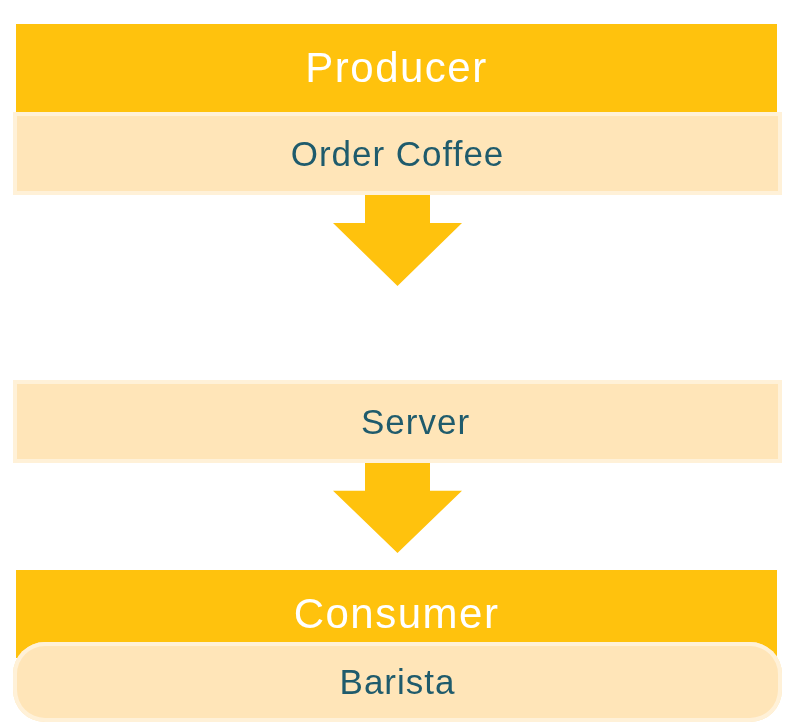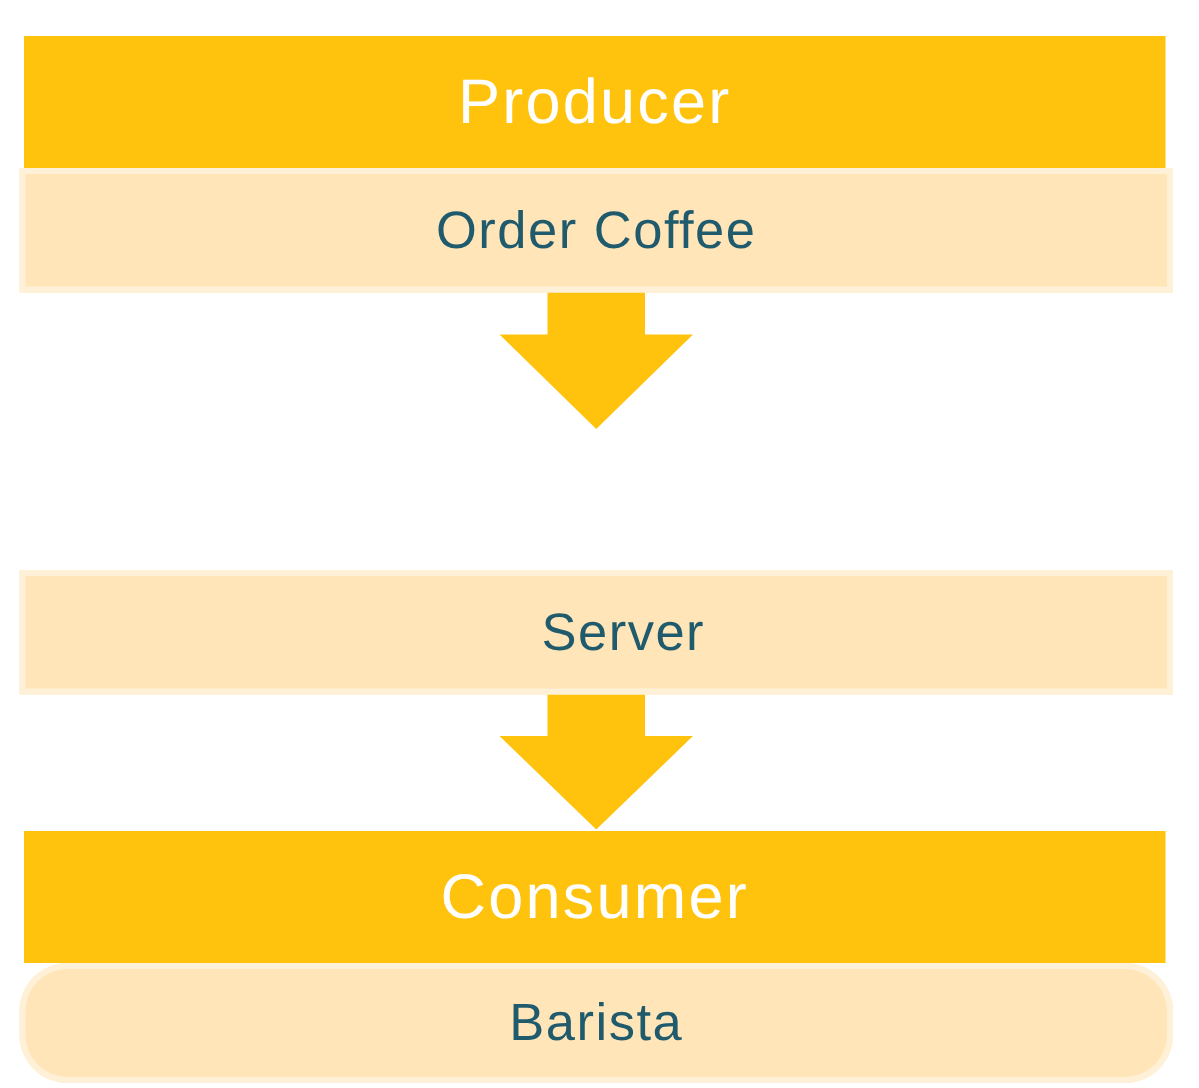--- a/index.html
+++ b/index.html
@@ -46,21 +46,21 @@
     width: 129px;
   }
   .arrow polygon { fill: var(--gold); }
 
   #header-1 { top: 12px;  height: 88px; }
   #sub-1    { top: 100px; height: 83px; }
   #arrow-1  { top: 183px; height: 91px; }
   #header-2 { top: 276px; height: 92px; }
   #sub-2    { top: 368px; height: 83px; padding-left: 36px; }
   #arrow-2  { top: 451px; height: 90px; }
-  #header-3 { top: 542px; height: 88px; text-align: right; }
+  #header-3 { top: 558px; height: 88px; text-align: right; }
   #sub-3    { top: 630px; height: 80px; border-radius: 32px; }
 </style>
 </head>
 <body>
 
 <div class="diagram">
 
   <div id="header-1" class="gold-header">Producer</div>
   <div id="sub-1" class="cream-sub">Order Coffee</div>
 

